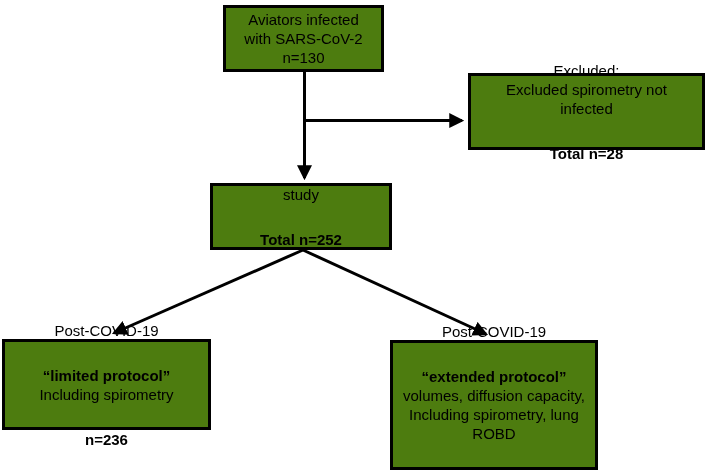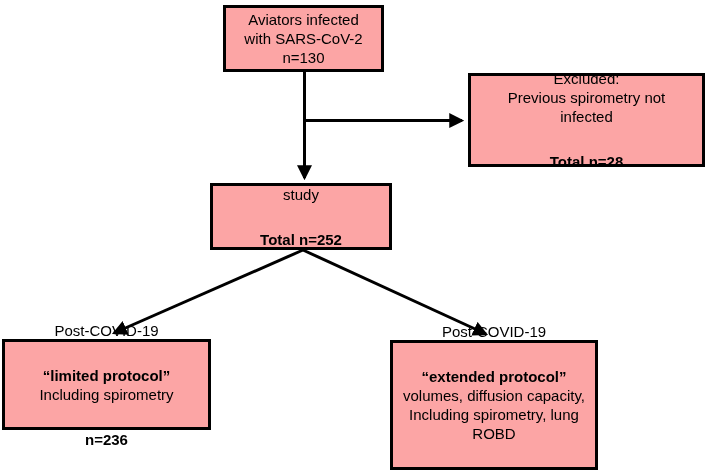--- a/index.html
+++ b/index.html
@@ -21,37 +21,37 @@
     left: 0;
     top: 0;
     width: 708px;
     height: 474px;
     z-index: 1;
   }
   .box {
     position: absolute;
     box-sizing: border-box;
     border: 3px solid #000000;
-    background: #fca5a5;
+    background: #4d7c0f;
     display: flex;
     flex-direction: column;
     align-items: center;
     justify-content: center;
     text-align: center;
     font-size: 15px;
     line-height: 19px;
     z-index: 2;
     padding: 17px 4px;
   }
   .box .bold {
     font-weight: bold;
     margin-top: 26px;
   }
   #box-aviators { left: 223px; top: 5px;   width: 161px; height: 67px;  }
-  #box-excluded { left: 468px; top: 73px;  width: 237px; height: 94px;  }
+  #box-excluded { left: 468px; top: 73px;  width: 237px; height: 77px;  }
   #box-included { left: 210px; top: 183px; width: 182px; height: 67px;  }
   #box-limited  { left: 2px;   top: 339px; width: 209px; height: 91px;  }
   #box-extended { left: 390px; top: 340px; width: 208px; height: 130px; }
 </style>
 </head>
 <body>
 
 <div id="canvas">
 
   <svg id="arrow-layer" viewBox="0 0 708 474" xmlns="http://www.w3.org/2000/svg">
@@ -67,21 +67,21 @@
   </svg>
 
   <div class="box" id="box-aviators">
     <div class="line">Aviators infected</div>
     <div class="line">with SARS-CoV-2</div>
     <div class="line">n=130</div>
   </div>
 
   <div class="box" id="box-excluded">
     <div class="line">Excluded:</div>
-    <div class="line">Previous spirometry not</div>
+    <div class="line">Excluded spirometry not</div>
     <div class="line">infected</div>
     <div class="line bold">Total n=28</div>
   </div>
 
   <div class="box" id="box-included">
     <div class="line">study</div>
     <div class="line bold">Total n=252</div>
   </div>
 
   <div class="box" id="box-limited">

